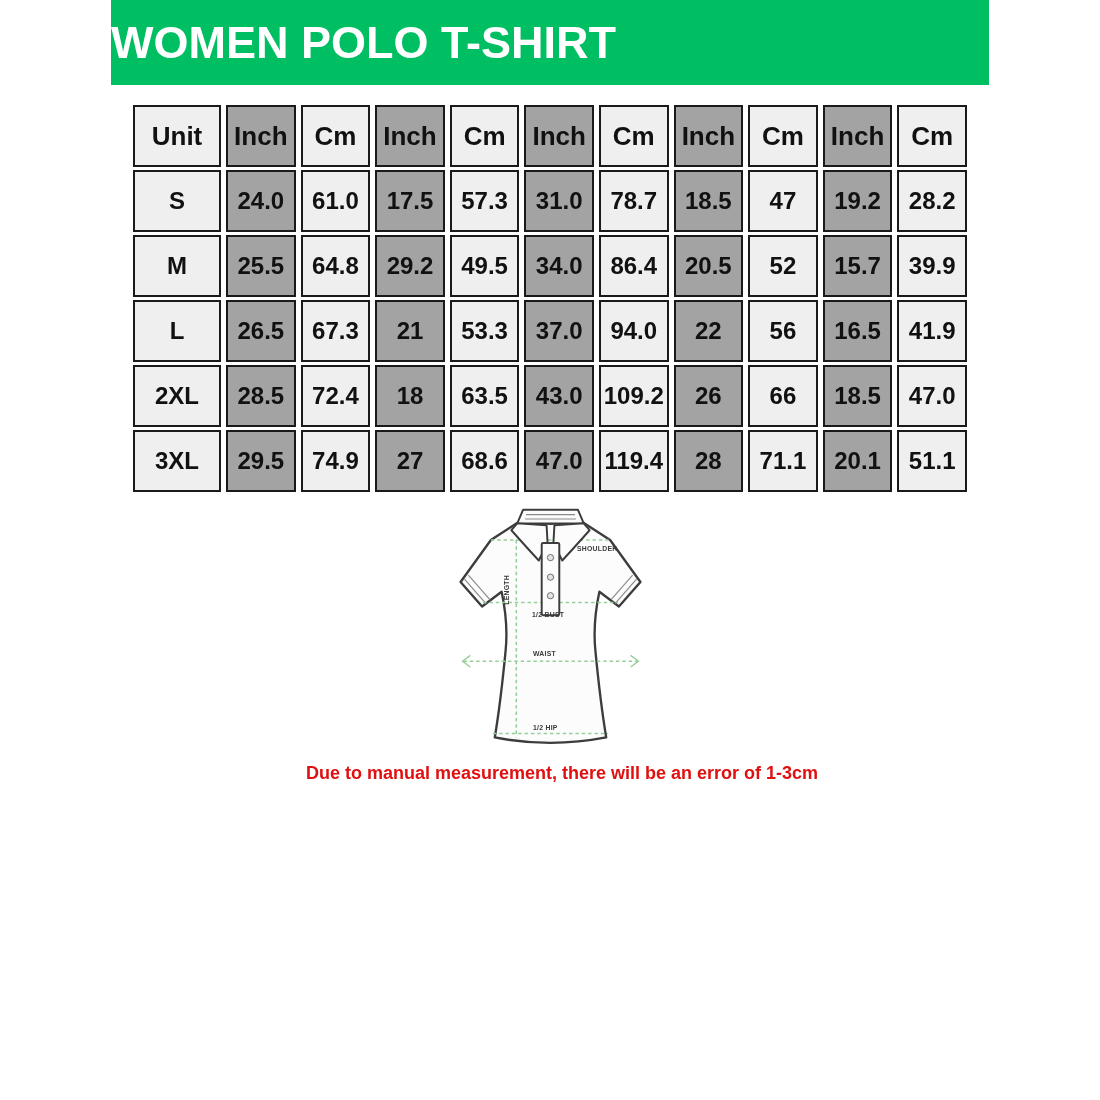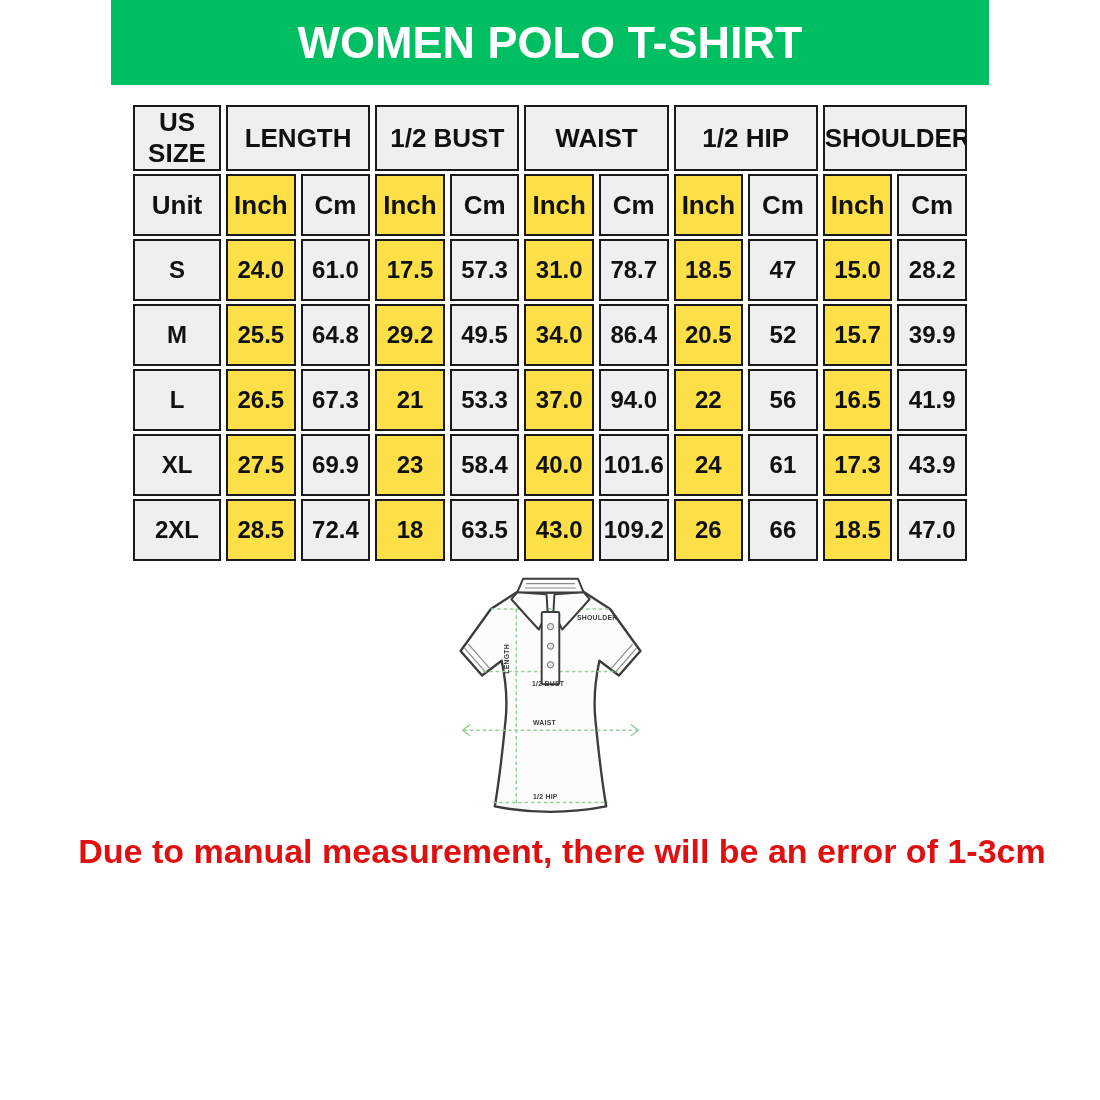--- a/index.html
+++ b/index.html
@@ -3,53 +3,53 @@
 <meta charset="utf-8">
 <style>
   html,body{margin:0;padding:0;background:#ffffff;}
   .page{
     width:1100px;height:1100px;margin:0 auto;background:#ffffff;
     font-family:"Liberation Sans",sans-serif;position:relative;overflow:hidden;
   }
   
   .banner{
     width:878px;height:85px;margin:0 auto;background:#00bf63;
-    display:flex;align-items:center;justify-content:center;
+    display:flex;align-items:center;
   }
   .banner h1{
     margin:0;color:#ffffff;font-size:45px;font-weight:bold;letter-spacing:0px;
   }
   
   .table-wrap{width:844px;margin:17px auto 0 auto;}
   table.size-table{
     width:844px;table-layout:fixed;
     border-collapse:separate;border-spacing:5px 3px;
   }
   table.size-table th, table.size-table td{
     border:2px solid #1a1a1a;height:58px;text-align:center;vertical-align:middle;
     padding:0;color:#111111;overflow:hidden;
   }
   table.size-table th{font-size:26px;font-weight:bold;}
   table.size-table td{font-size:24px;font-weight:bold;}
   .shade{background:#efefef;}
-  .plain{background:#fde047;}
+  .plain{background:#a3a3a3;}
   col.c-size{width:88px;}
   
   .diagram{
     width:240px;margin:2px auto 0 auto;display:flex;justify-content:center;
   }
   .diagram svg{display:block;}
   .measure-label{
     font-family:"Liberation Sans",sans-serif;font-size:7px;font-weight:bold;
     fill:#3a3a3a;letter-spacing:0.3px;
   }
   
   .disclaimer{
     margin-top:6px;text-align:center;color:#e01010;
-    font-size:34px;font-weight:bold;padding-left:24px;
+    font-size:18px;font-weight:bold;padding-left:24px;
   }
 </style>
 </head>
 <body>
 
 <div class="page">
 
   <div class="banner">
     <h1>WOMEN POLO T-SHIRT</h1>
   </div>
@@ -63,28 +63,20 @@
           <col>
           <col>
           <col>
           <col>
           <col>
           <col>
           <col>
           <col>
         </colgroup>
         <tbody>
-          <tr>
-            <th class="shade" colspan="1">US SIZE</th>
-            <th class="shade" colspan="2">LENGTH</th>
-            <th class="shade" colspan="2">1/2 BUST</th>
-            <th class="shade" colspan="2">WAIST</th>
-            <th class="shade" colspan="2">1/2 HIP</th>
-            <th class="shade" colspan="2">SHOULDER</th>
-          </tr>
           <tr>
             <th class="shade">Unit</th>
             <th class="plain">Inch</th>
             <th class="shade">Cm</th>
             <th class="plain">Inch</th>
             <th class="shade">Cm</th>
             <th class="plain">Inch</th>
             <th class="shade">Cm</th>
             <th class="plain">Inch</th>
             <th class="shade">Cm</th>
@@ -94,21 +86,21 @@
           <tr>
             <td class="shade">S</td>
             <td class="plain">24.0</td>
             <td class="shade">61.0</td>
             <td class="plain">17.5</td>
             <td class="shade">57.3</td>
             <td class="plain">31.0</td>
             <td class="shade">78.7</td>
             <td class="plain">18.5</td>
             <td class="shade">47</td>
-            <td class="plain">15.0</td>
+            <td class="plain">19.2</td>
             <td class="shade">28.2</td>
           </tr>
           <tr>
             <td class="shade">M</td>
             <td class="plain">25.5</td>
             <td class="shade">64.8</td>
             <td class="plain">29.2</td>
             <td class="shade">49.5</td>
             <td class="plain">34.0</td>
             <td class="shade">86.4</td>
@@ -124,45 +116,45 @@
             <td class="plain">21</td>
             <td class="shade">53.3</td>
             <td class="plain">37.0</td>
             <td class="shade">94.0</td>
             <td class="plain">22</td>
             <td class="shade">56</td>
             <td class="plain">16.5</td>
             <td class="shade">41.9</td>
           </tr>
           <tr>
-            <td class="shade">XL</td>
-            <td class="plain">27.5</td>
-            <td class="shade">69.9</td>
-            <td class="plain">23</td>
-            <td class="shade">58.4</td>
-            <td class="plain">40.0</td>
-            <td class="shade">101.6</td>
-            <td class="plain">24</td>
-            <td class="shade">61</td>
-            <td class="plain">17.3</td>
-            <td class="shade">43.9</td>
-          </tr>
-          <tr>
             <td class="shade">2XL</td>
             <td class="plain">28.5</td>
             <td class="shade">72.4</td>
             <td class="plain">18</td>
             <td class="shade">63.5</td>
             <td class="plain">43.0</td>
             <td class="shade">109.2</td>
             <td class="plain">26</td>
             <td class="shade">66</td>
             <td class="plain">18.5</td>
             <td class="shade">47.0</td>
           </tr>
+          <tr>
+            <td class="shade">3XL</td>
+            <td class="plain">29.5</td>
+            <td class="shade">74.9</td>
+            <td class="plain">27</td>
+            <td class="shade">68.6</td>
+            <td class="plain">47.0</td>
+            <td class="shade">119.4</td>
+            <td class="plain">28</td>
+            <td class="shade">71.1</td>
+            <td class="plain">20.1</td>
+            <td class="shade">51.1</td>
+          </tr>
         </tbody>
       </table>
   </div>
 
   <div class="diagram">
     <svg width="225" height="260" viewBox="0 0 230 266">
 
       <path d="M88,22 Q115,33 142,22 L176,44 L207,87 L185,112 L165,97
            Q158,130 161,158 Q166,210 172,246 Q115,257 58,246
            Q64,210 69,158 Q72,130 65,97 L45,112 L23,87 L54,44 Z" fill="#fcfcfc" stroke="#3c3c3c" stroke-width="2.4" stroke-linejoin="round"></path>

